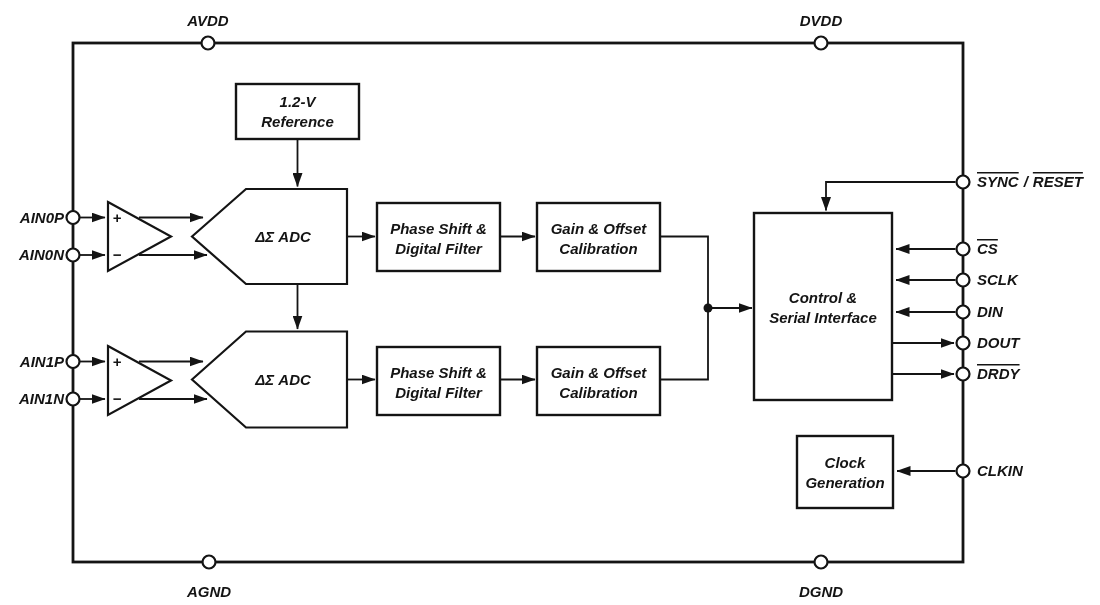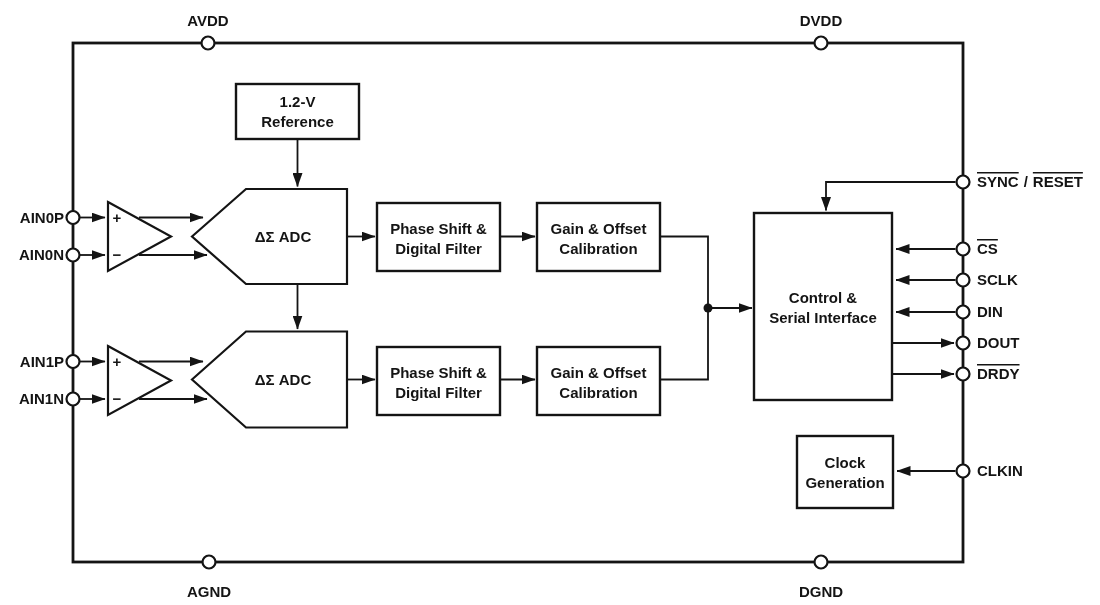--- a/index.html
+++ b/index.html
@@ -1,16 +1,16 @@
 <!DOCTYPE html>
 <html><head>
 <meta charset="utf-8">
 <style>
   html, body { margin: 0; padding: 0; background: #ffffff; }
-  .stage { width: 1100px; height: 605px; position: relative; background: #ffffff; }
+  .stage { width: 1100px; height: 605px; position: relative; background: #ffffff; font-style: italic; }
   svg { display: block; }
   .t {
     font-family: "Liberation Sans", sans-serif;
     font-weight: bold;
     font-size: 15px;
     fill: #141414;
   }
   .ov { text-decoration: overline; }
   .wire { stroke: #141414; stroke-width: 1.8; fill: none; }
   .box  { stroke: #141414; stroke-width: 2.4; fill: #ffffff; }

